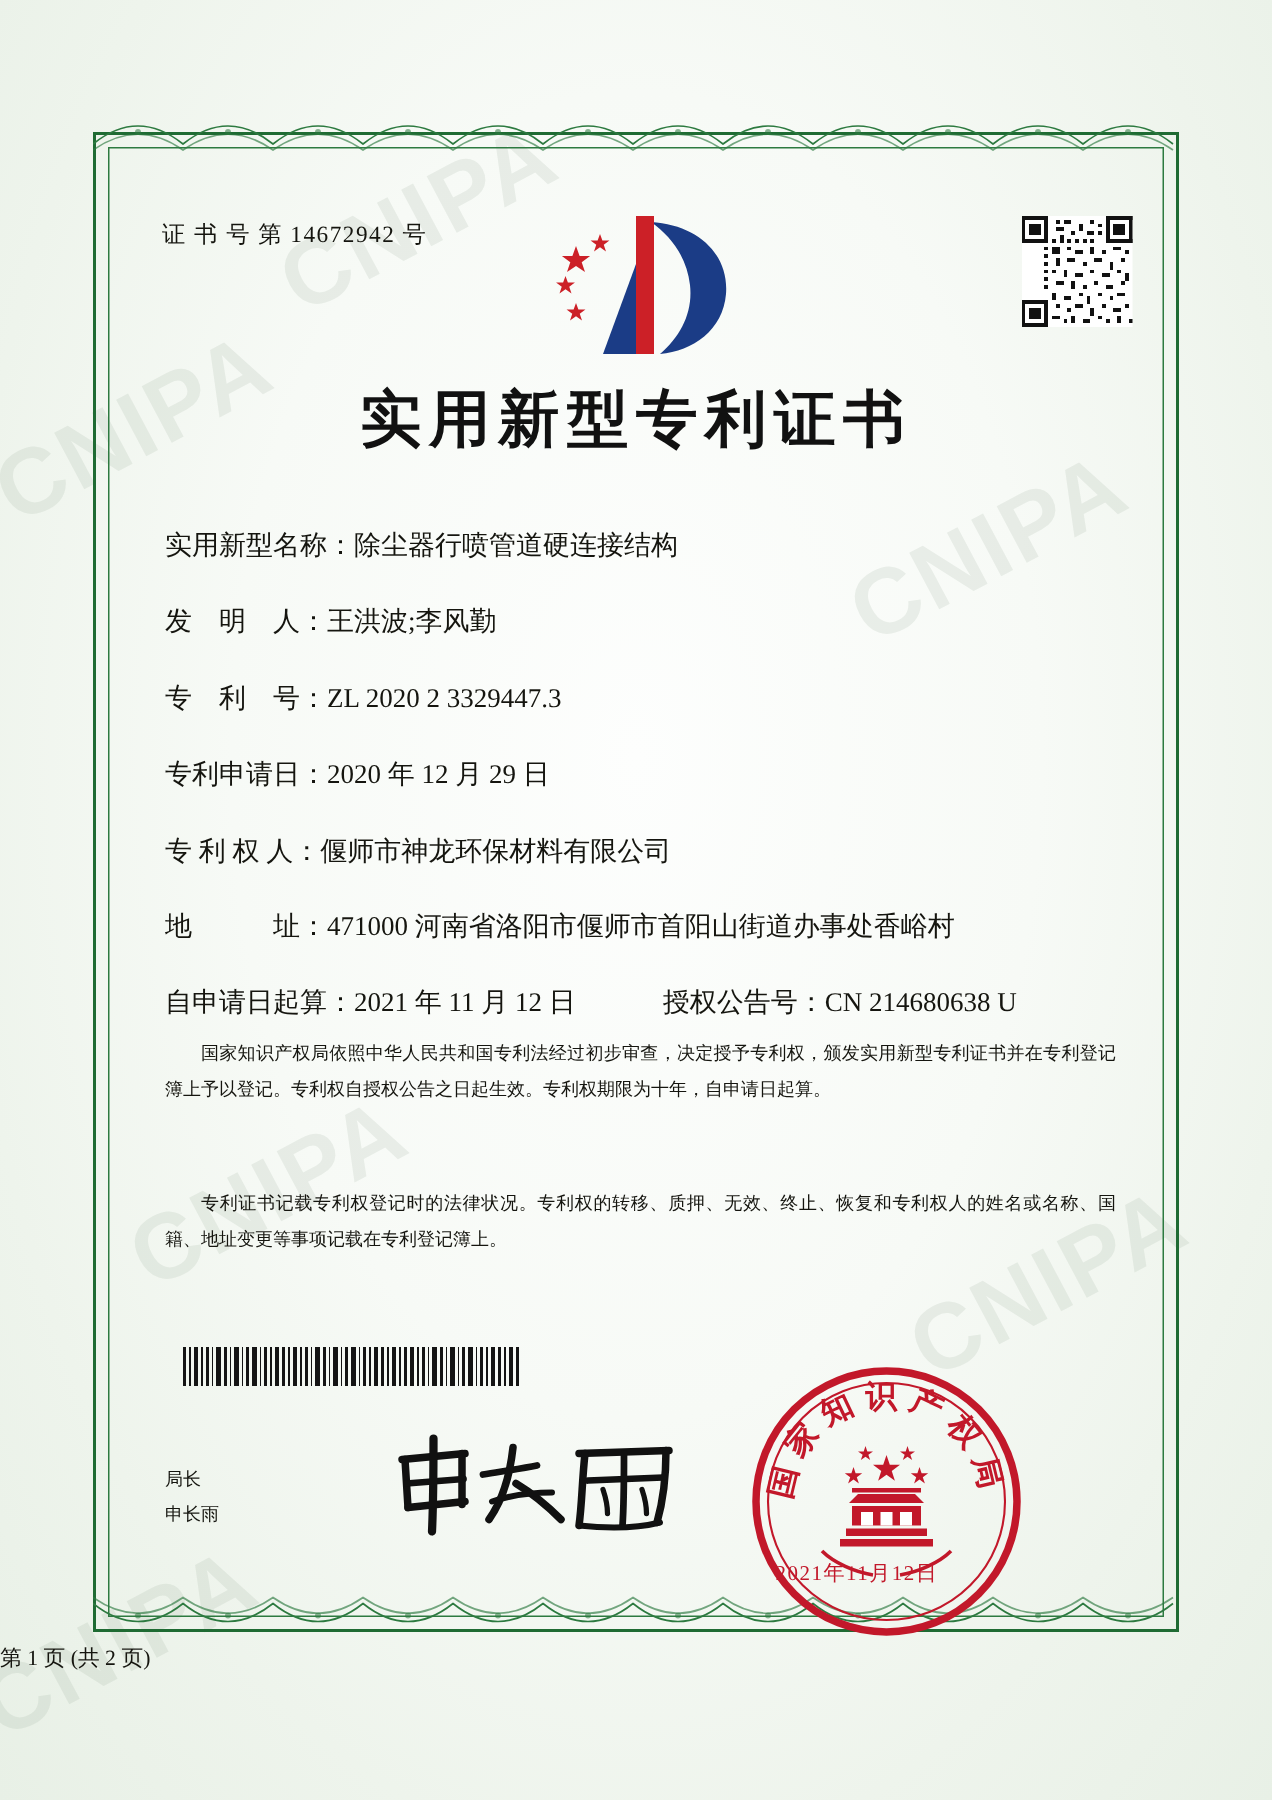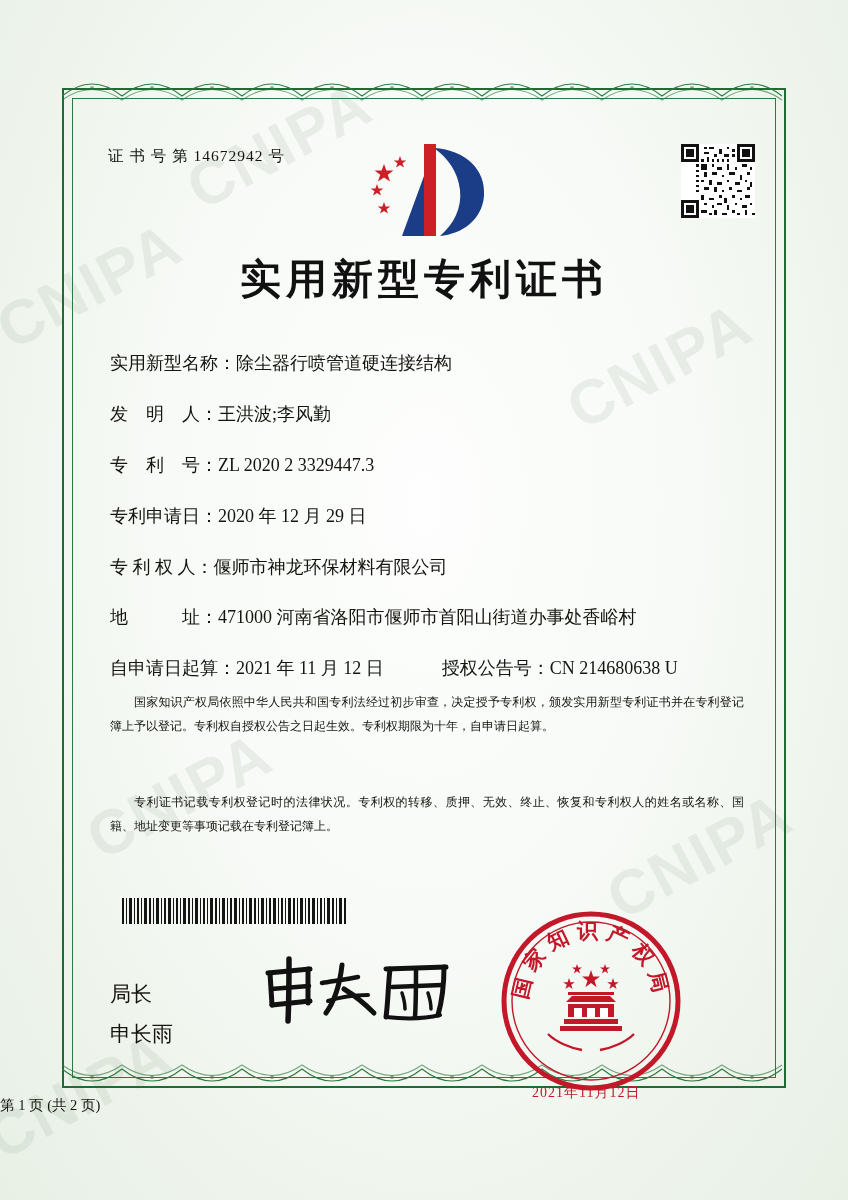--- a/index.html
+++ b/index.html
@@ -162,21 +162,21 @@
     top: 898px;
     width: 226px;
     height: 26px;
   }
 
   
   .sig-label {
     position: absolute;
     left: 110px;
     top: 975px;
-    font-size: 21px;
+    font-size: 12px;
     line-height: 1.9;
     color: #15150f;
   }
   .signature {
     position: absolute;
     left: 258px;
     top: 955px;
     width: 200px;
     height: 70px;
   }
@@ -184,27 +184,26 @@
   
   .seal {
     position: absolute;
     left: 498px;
     top: 908px;
     width: 186px;
     height: 186px;
   }
   .seal-date {
     position: absolute;
-    left: 532px;
+    left: 517px;
     top: 1040px;
     font-size: 14px;
     color: #c2182a;
     letter-spacing: 1px;
     font-family: "Liberation Serif", serif;
-    margin-top: 44px;
   }
 
   
   .page-num {
     position: absolute;
     left: 0;
     right: 0;
     top: 1096px;
     font-size: 14.5px;
     color: #15150f;

